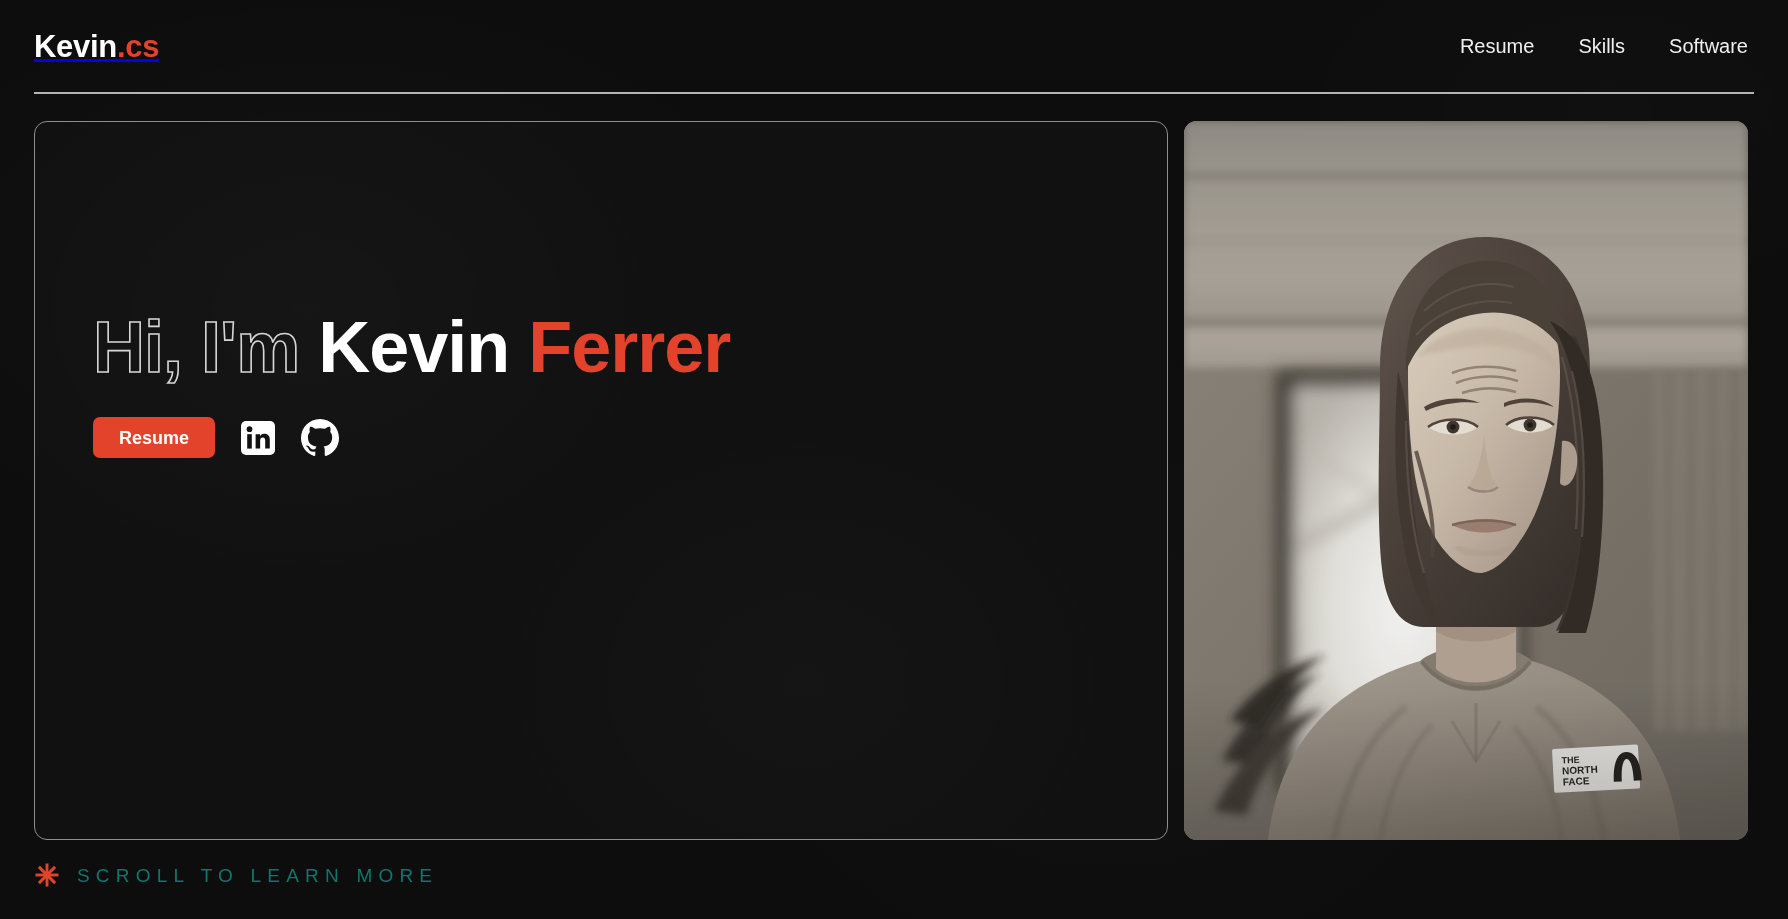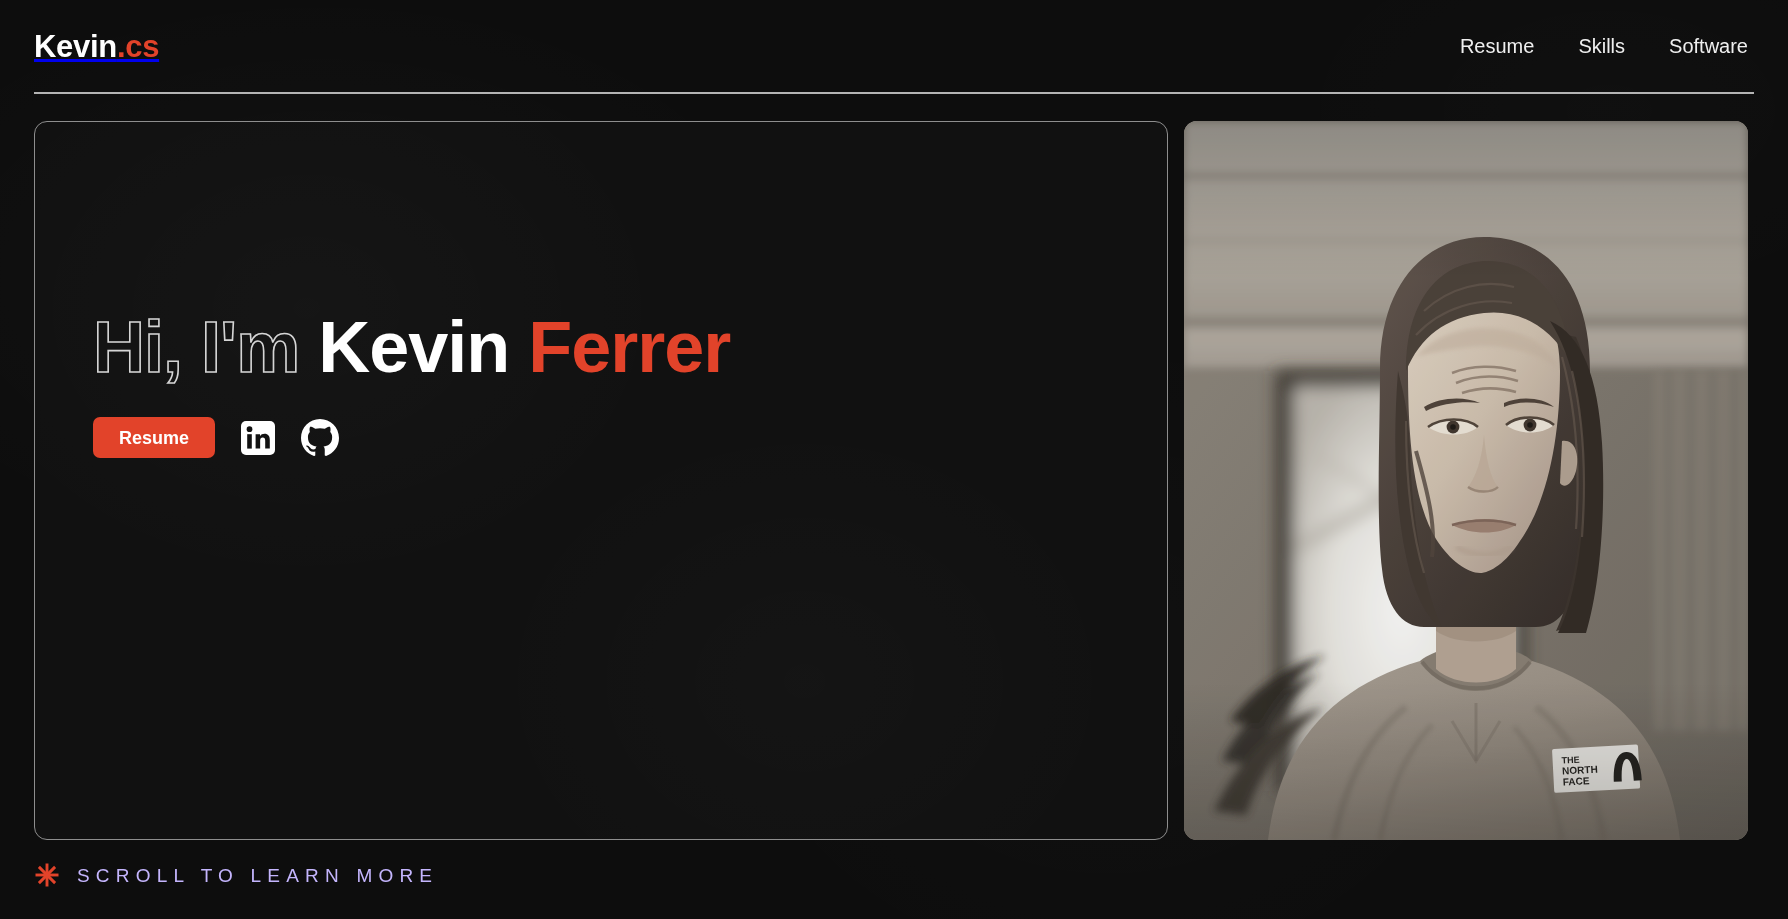--- a/index.html
+++ b/index.html
@@ -183,21 +183,21 @@
     gap: 17px;
   }
   .scroll-star {
     width: 26px;
     height: 26px;
     display: block;
   }
   .scroll-text {
     font-size: 19px;
     letter-spacing: 6.2px;
-    color: #c4b5fd;
+    color: #0f766e;
     line-height: 1;
     white-space: nowrap;
   }
 </style>
 </head>
 <body>
 
 <div class="ambient"></div>
 
 <div class="page">

